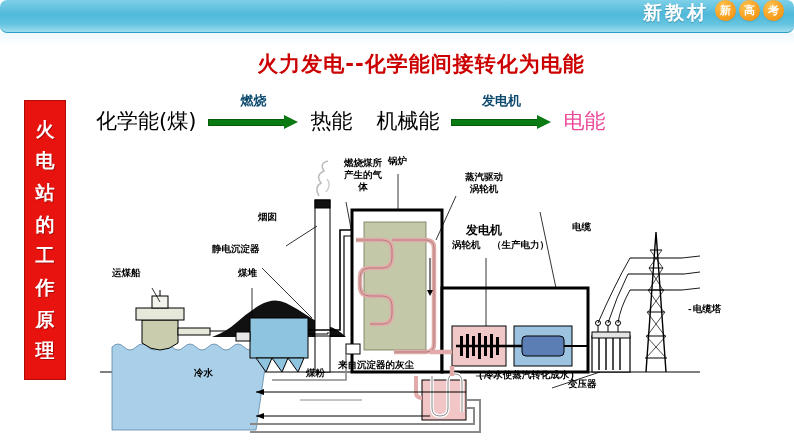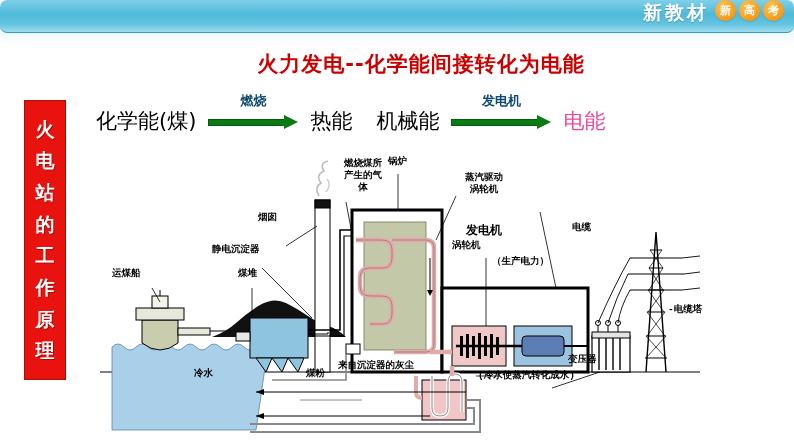--- a/index.html
+++ b/index.html
@@ -311,21 +311,21 @@
 
   <span class="dg-label" style="left:12px;top:128px">运煤船</span>
   <span class="dg-label" style="left:138px;top:128px">煤堆</span>
   <span class="dg-label" style="left:112px;top:104px">静电沉淀器</span>
   <span class="dg-label" style="left:158px;top:72px">烟囱</span>
   <span class="dg-label multi" style="left:240px;top:18px;width:46px">燃烧煤所产生的气体</span>
   <span class="dg-label" style="left:288px;top:16px">锅炉</span>
   <span class="dg-label multi" style="left:362px;top:32px;width:44px">蒸汽驱动涡轮机</span>
   <span class="dg-label" style="left:352px;top:100px">涡轮机</span>
   <span class="dg-label" style="left:366px;top:84px;font-size:12px">发电机</span>
-  <span class="dg-label" style="left:392px;top:116px">（生产电力）</span>
+  <span class="dg-label" style="left:392px;top:100px">（生产电力）</span>
   <span class="dg-label" style="left:472px;top:82px">电缆</span>
-  <span class="dg-label" style="left:568px;top:164px">-电缆塔</span>
-  <span class="dg-label" style="left:468px;top:214px">变压器</span>
+  <span class="dg-label" style="left:587px;top:164px">-电缆塔</span>
+  <span class="dg-label" style="left:468px;top:239px">变压器</span>
   <span class="dg-label" style="left:94px;top:228px">冷水</span>
   <span class="dg-label" style="left:206px;top:228px">煤粉</span>
   <span class="dg-label" style="left:238px;top:220px">来自沉淀器的灰尘</span>
   <span class="dg-label" style="left:378px;top:230px">(冷水使蒸汽转化成水)</span>
 </div>
 
 </body></html>

